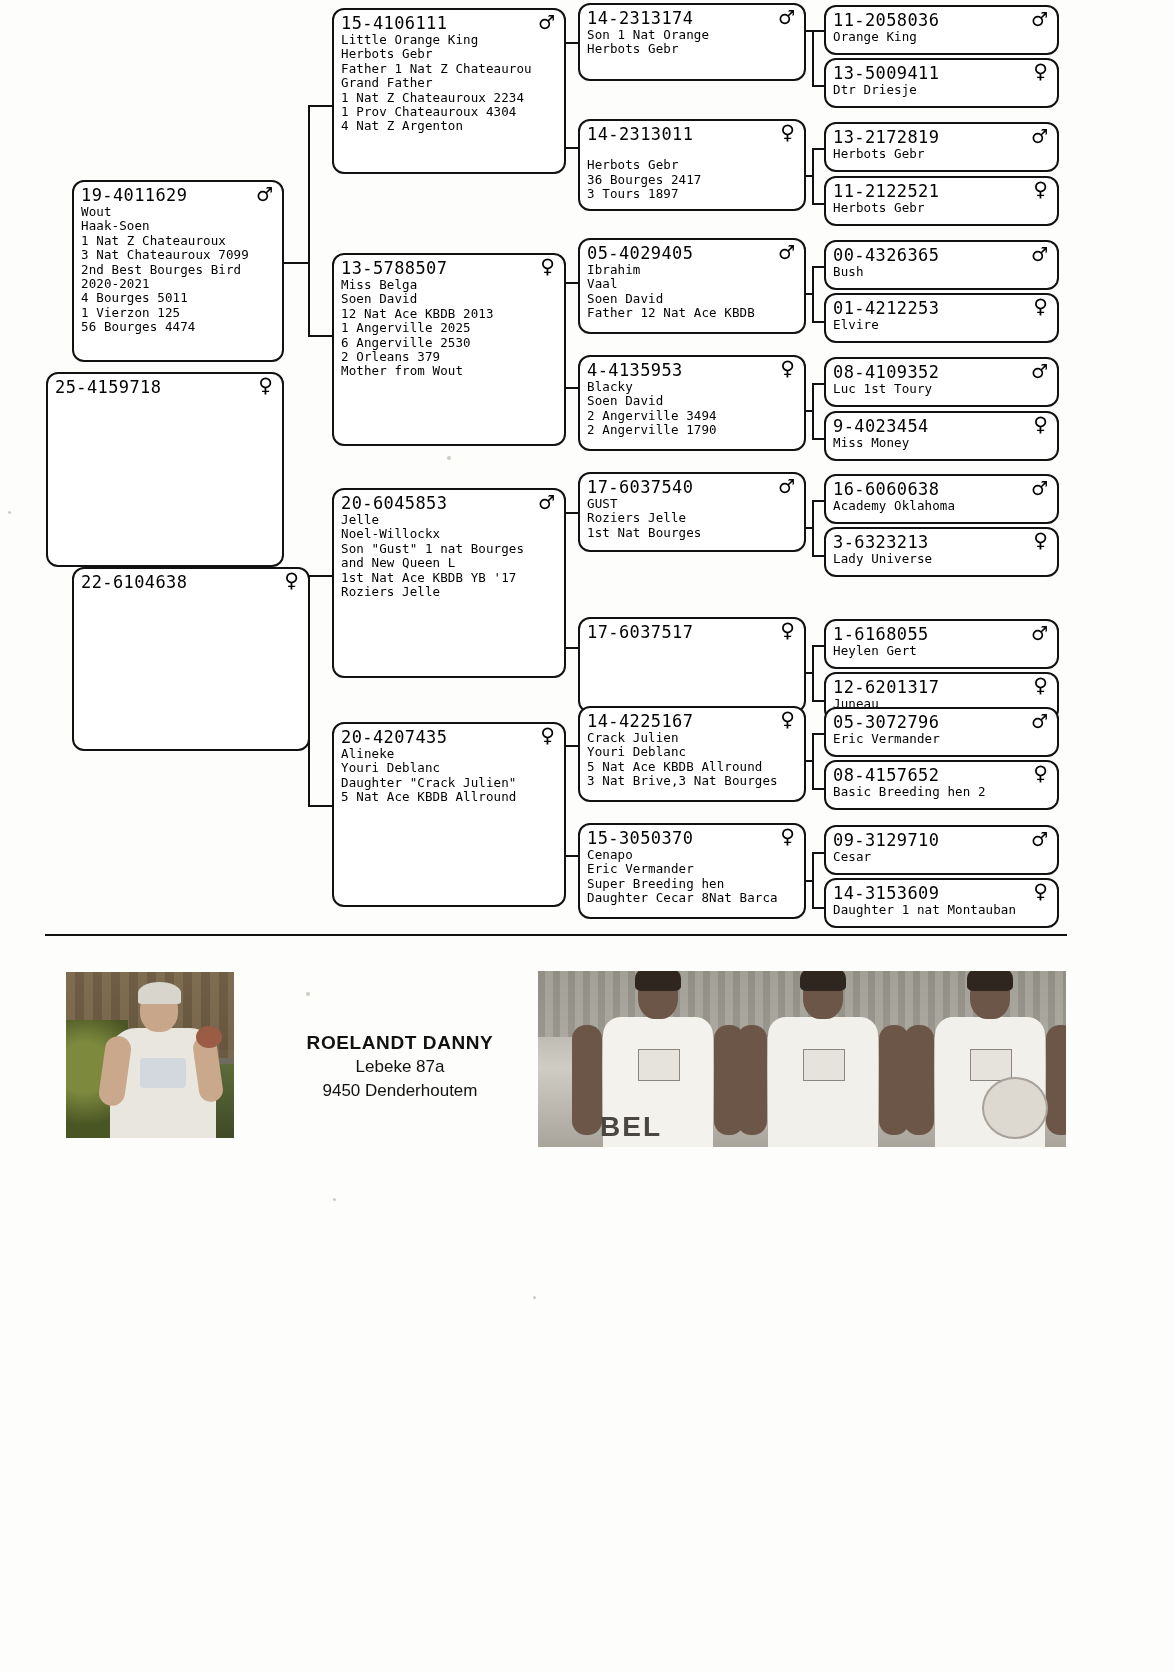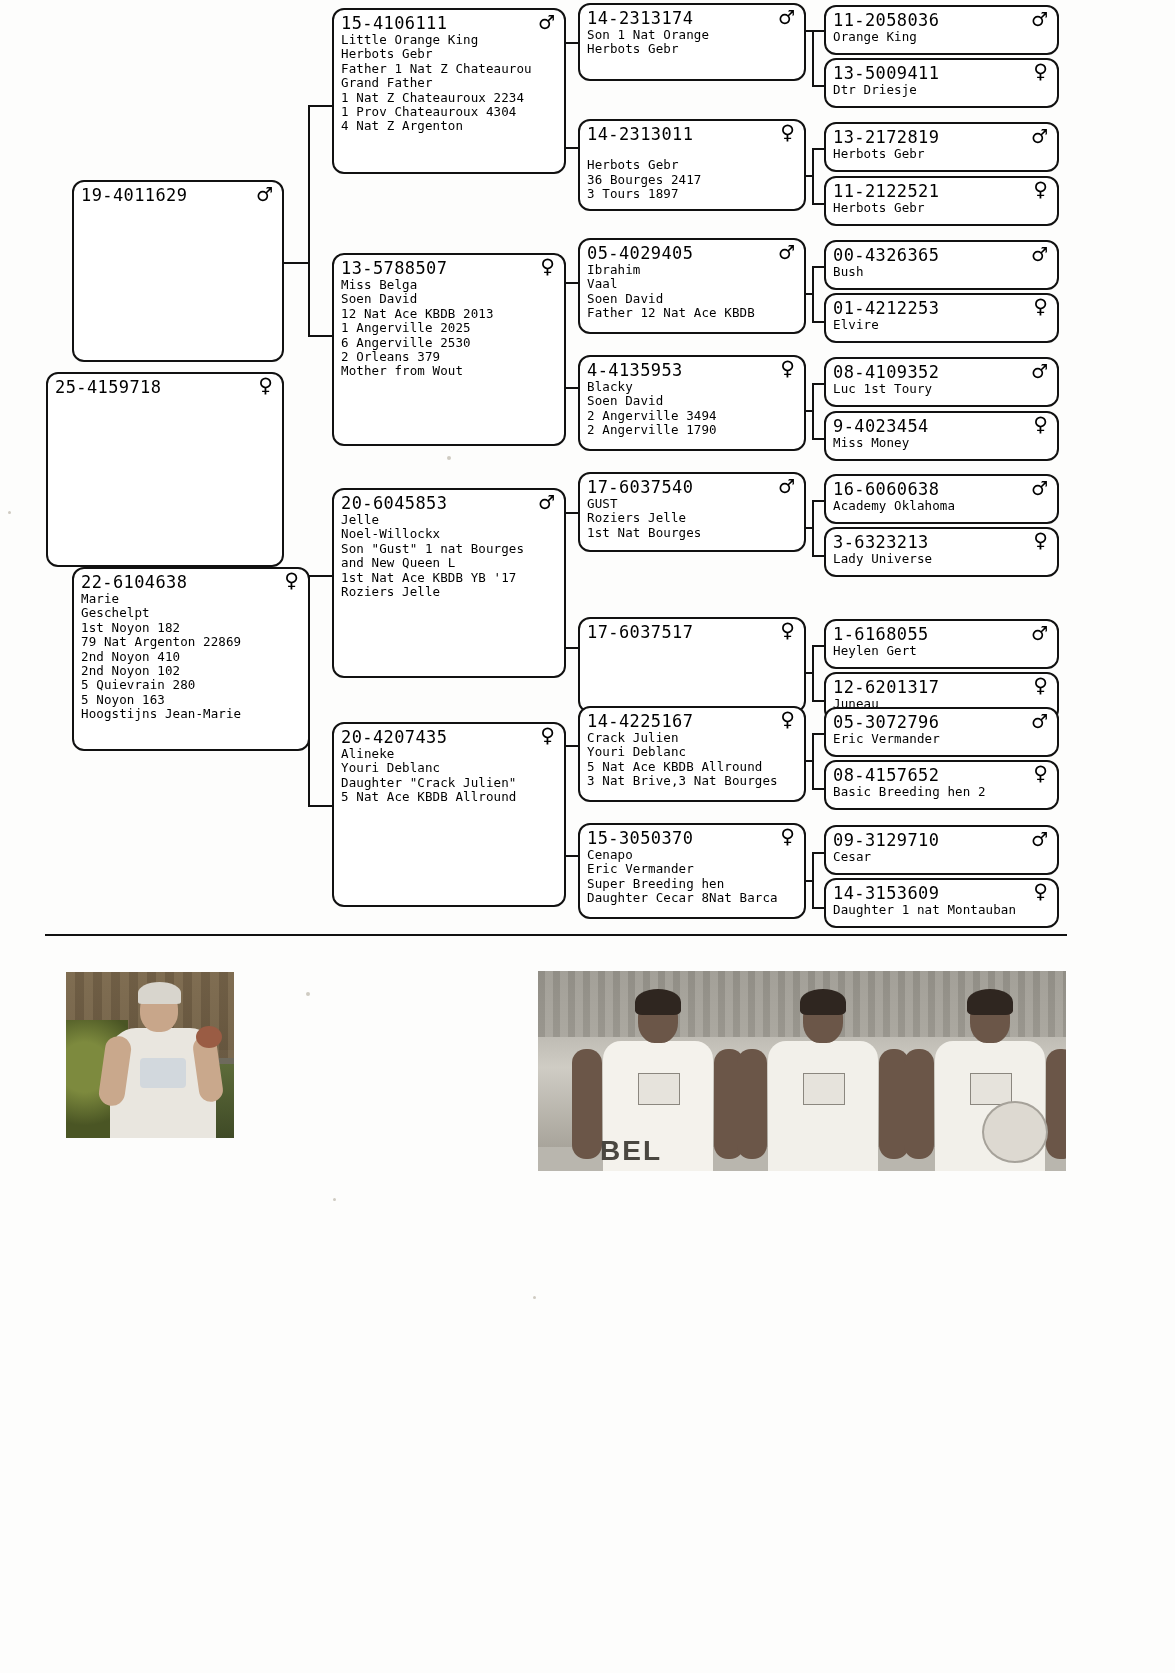--- a/index.html
+++ b/index.html
@@ -126,21 +126,21 @@
   }
   .photo-left .bird {
     position:absolute; left:130px; top:54px; width:26px; height:22px;
     border-radius:50%; background:#9a5c44;
   }
   .photo-right {
     position: absolute;
     left: 538px;
     top: 971px;
     width: 528px;
-    height: 200px;
+    height: 176px;
     overflow: hidden;
     background: #b9b6ae;
   }
   .photo-right .bg {
     position:absolute; left:0; top:0; width:528px; height:176px;
     background: linear-gradient(180deg,#9d9a92 0%, #cfccc4 55%, #a8a49b 100%);
   }
   .photo-right .crowd {
     position:absolute; left:0; top:0; width:528px; height:66px;
     background: repeating-linear-gradient(90deg,#8d8a82 0 7px,#a5a29a 7px 15px);
@@ -281,40 +281,40 @@
   <div class="conn hline" style="left:812px; top:788px; width:14px;"></div>
 
   <div class="conn vline" style="left:812px; top:852px; height:55px;"></div>
   <div class="conn hline" style="left:800px; top:880px; width:14px;"></div>
   <div class="conn hline" style="left:812px; top:852px; width:14px;"></div>
   <div class="conn hline" style="left:812px; top:907px; width:14px;"></div>
 
   <div class="box" style="left:72px; top:180px; width:212px; height:182px;">
     <div class="sex">♂</div>
     <div class="ring">19-4011629</div>
+    <div class="lines">Wout
+Haak-Soen
+1 Nat Z Chateauroux
+3 Nat Chateauroux 7099
+2nd Best Bourges Bird
+2020-2021
+4 Bourges 5011
+1 Vierzon 125
+56 Bourges 4474</div>
   </div>
 
   <div class="box" style="left:46px; top:372px; width:238px; height:195px;">
     <div class="sex f">♀</div>
     <div class="ring">25-4159718</div>
     <div class="lines"></div>
   </div>
 
   <div class="box" style="left:72px; top:567px; width:238px; height:184px;">
     <div class="sex f">♀</div>
     <div class="ring">22-6104638</div>
-    <div class="lines">Marie
-Geschelpt
-1st Noyon 182
-79 Nat Argenton 22869
-2nd Noyon 410
-2nd Noyon 102
-5 Quievrain 280
-5 Noyon 163
-Hoogstijns Jean-Marie</div>
   </div>
 
   <div class="box" style="left:332px; top:8px; width:234px; height:166px;">
     <div class="sex">♂</div>
     <div class="ring">15-4106111</div>
     <div class="lines">Little Orange King
 Herbots Gebr
 Father 1 Nat Z Chateaurou
 Grand Father
 1 Nat Z Chateauroux 2234
@@ -509,20 +509,25 @@
     <div class="bush"></div>
     <div class="man-body"></div>
     <div class="arm-l"></div>
     <div class="arm-r"></div>
     <div class="man-head"></div>
     <div class="man-hair"></div>
     <div class="man-shirt-print"></div>
     <div class="bird"></div>
   </div>
 
+  <div class="breeder">
+    <div class="name">ROELANDT DANNY</div>
+    <div class="addr">Lebeke 87a</div>
+    <div class="addr">9450 Denderhoutem</div>
+  </div>
 
   <div class="photo-right">
     <div class="bg"></div>
     <div class="crowd"></div>
     <div class="runner r1">
       <div class="shoulder-l"></div>
         <div class="shoulder-r"></div>
       <div class="torso"></div>
         <div class="bib"></div>
       <div class="head"></div>

